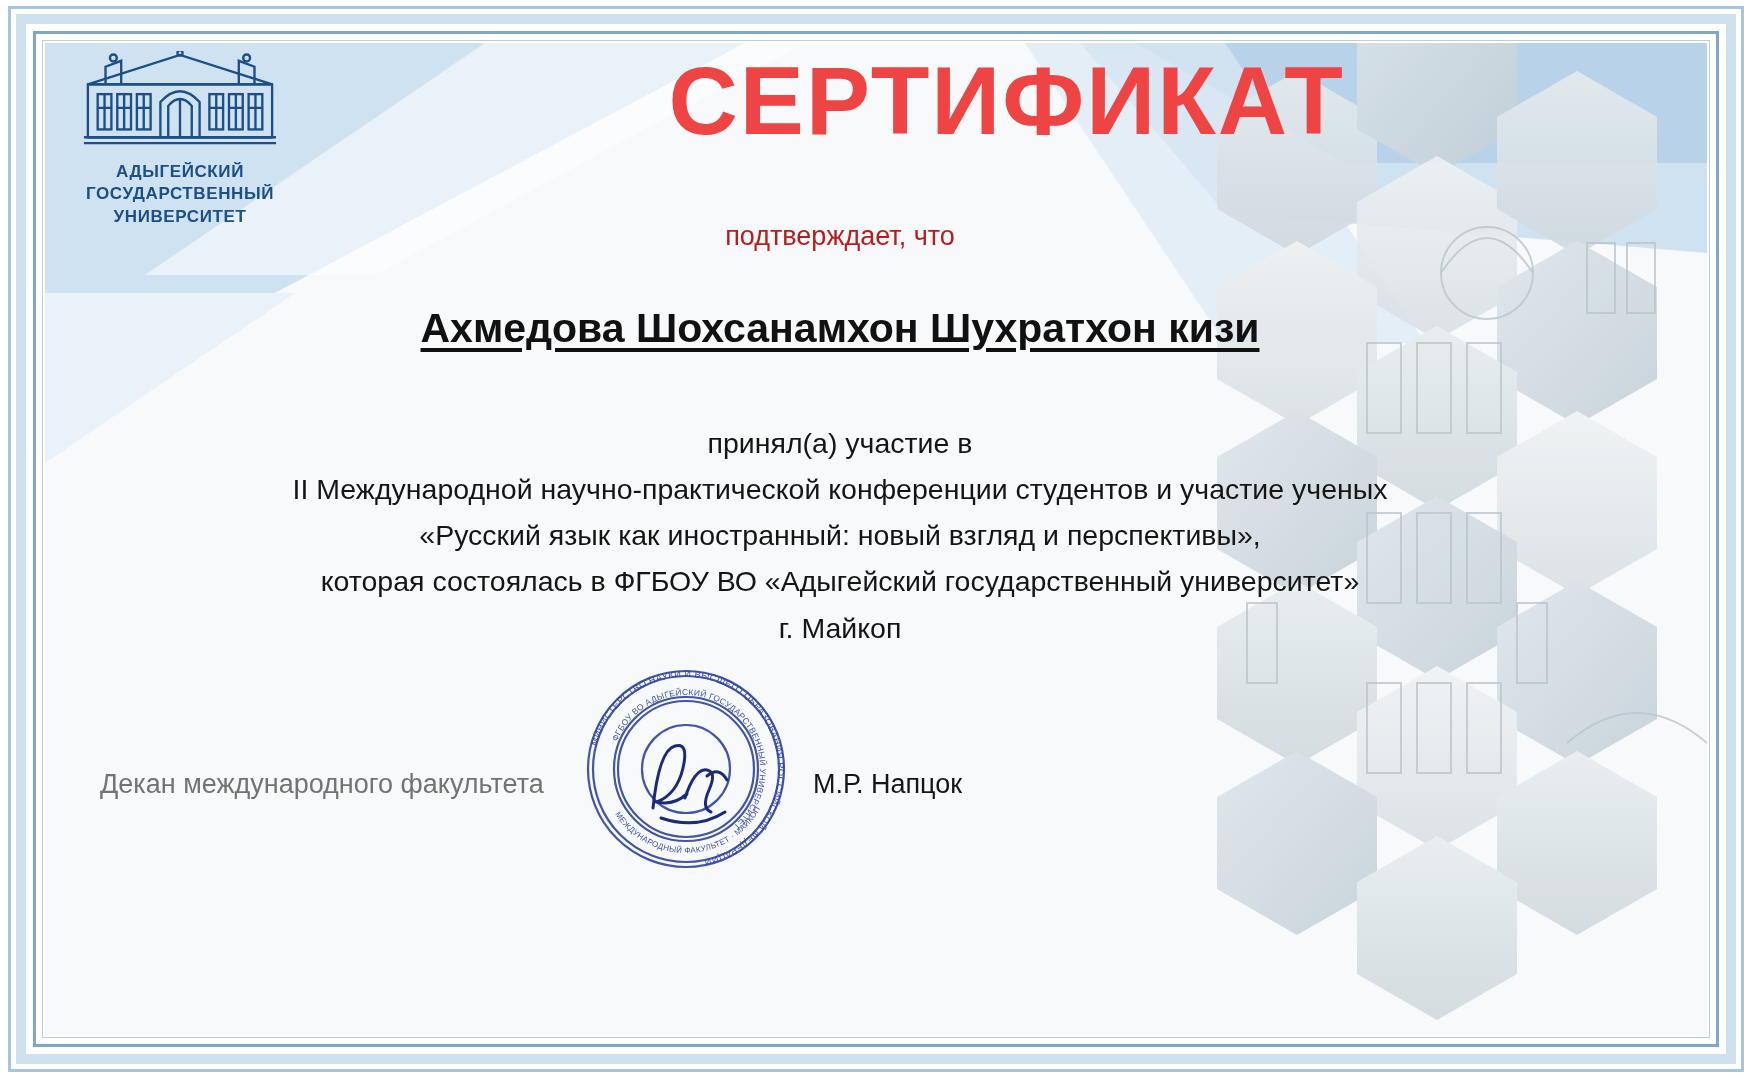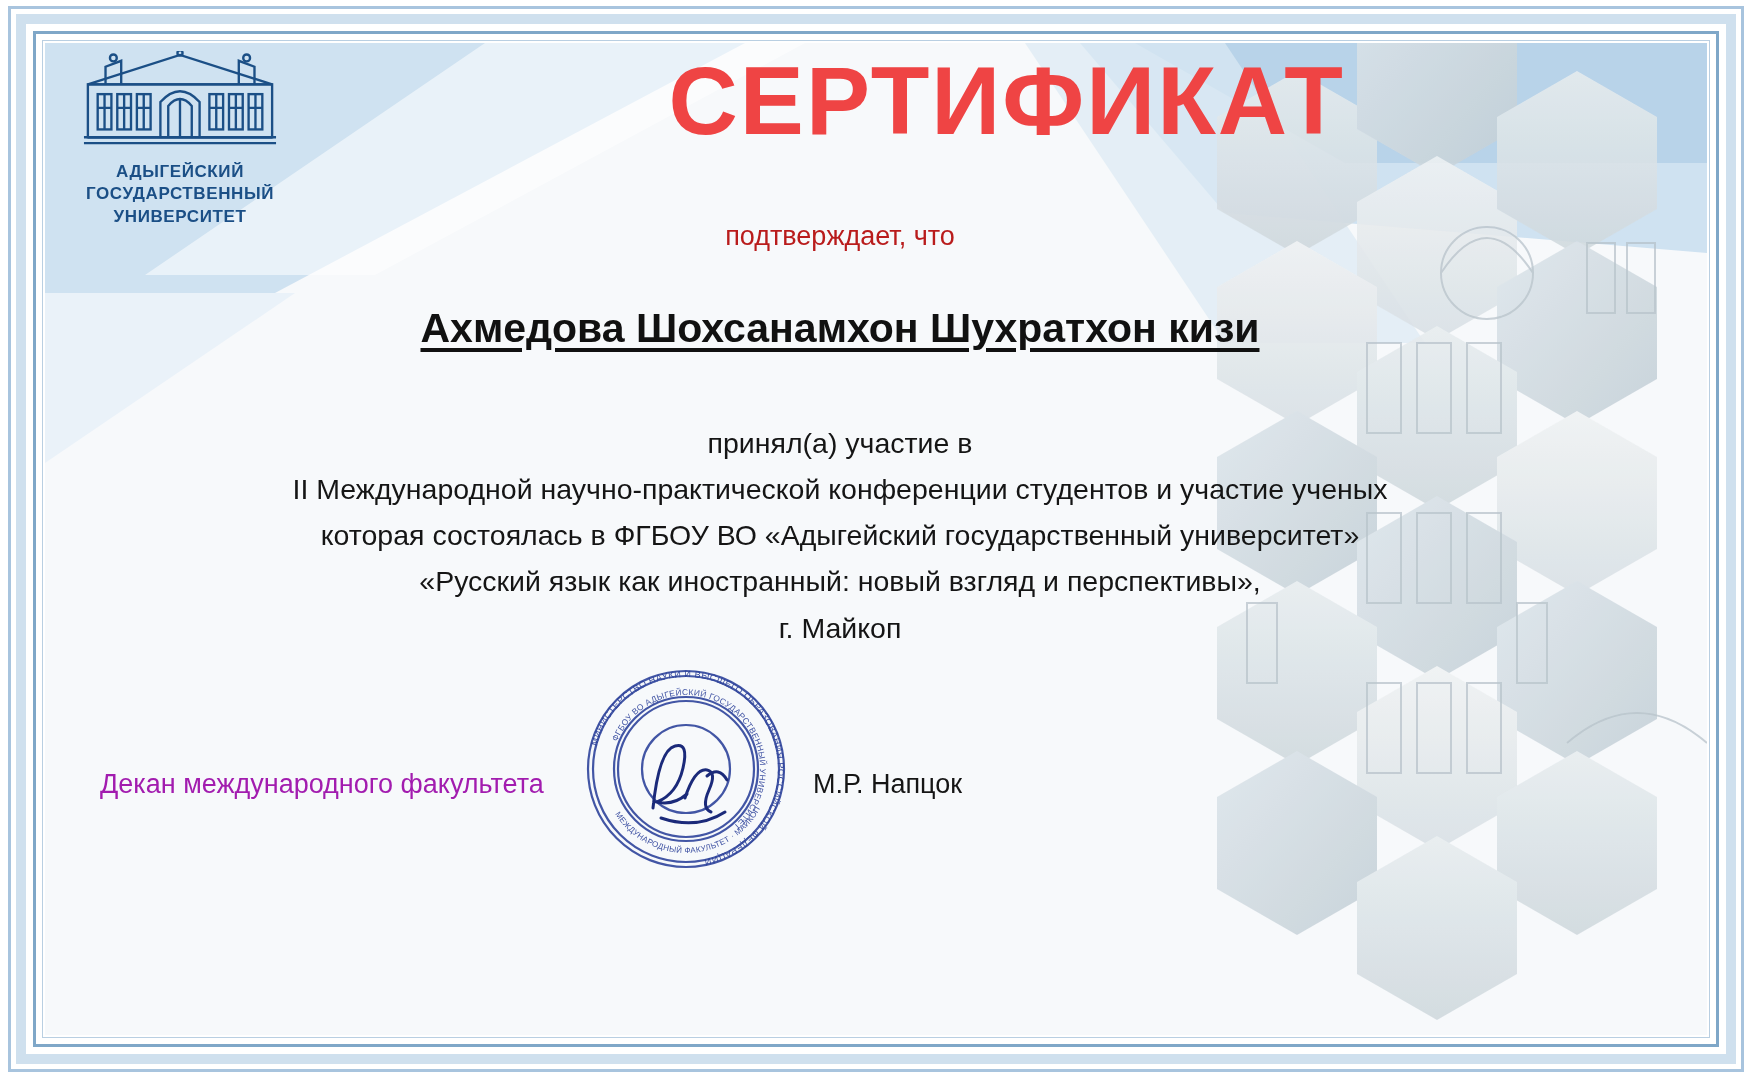--- a/index.html
+++ b/index.html
@@ -177,21 +177,21 @@
     left: 0;
     right: 0;
     top: 712px;
     height: 60px;
   }
   .sign-title {
     position: absolute;
     left: 55px;
     top: 14px;
     font-size: 27px;
-    color: #a21caf;
+    color: #737373;
   }
   .sign-name {
     position: absolute;
     left: 768px;
     top: 14px;
     font-size: 27px;
     color: #151515;
   }
 
   
@@ -330,22 +330,22 @@
 
     <div class="title">СЕРТИФИКАТ</div>
 
     <div class="confirm-line">подтверждает, что</div>
 
     <div class="recipient">Ахмедова Шохсанамхон Шухратхон кизи</div>
 
     <div class="body-text">
       <span class="row">принял(а) участие в</span>
       <span class="row">II Международной научно-практической конференции студентов и участие ученых</span>
+      <span class="row">«Русский язык как иностранный: новый взгляд и перспективы»,</span>
       <span class="row">которая состоялась в ФГБОУ ВО «Адыгейский государственный университет»</span>
-      <span class="row">«Русский язык как иностранный: новый взгляд и перспективы»,</span>
       <span class="row">г. Майкоп</span>
     </div>
 
     <div class="sign-row">
       <div class="sign-title">Декан международного факультета</div>
       <div class="sign-name">М.Р. Напцок</div>
     </div>
 
     <div class="stamp">
       <svg viewBox="0 0 222 222" width="222" height="222">

